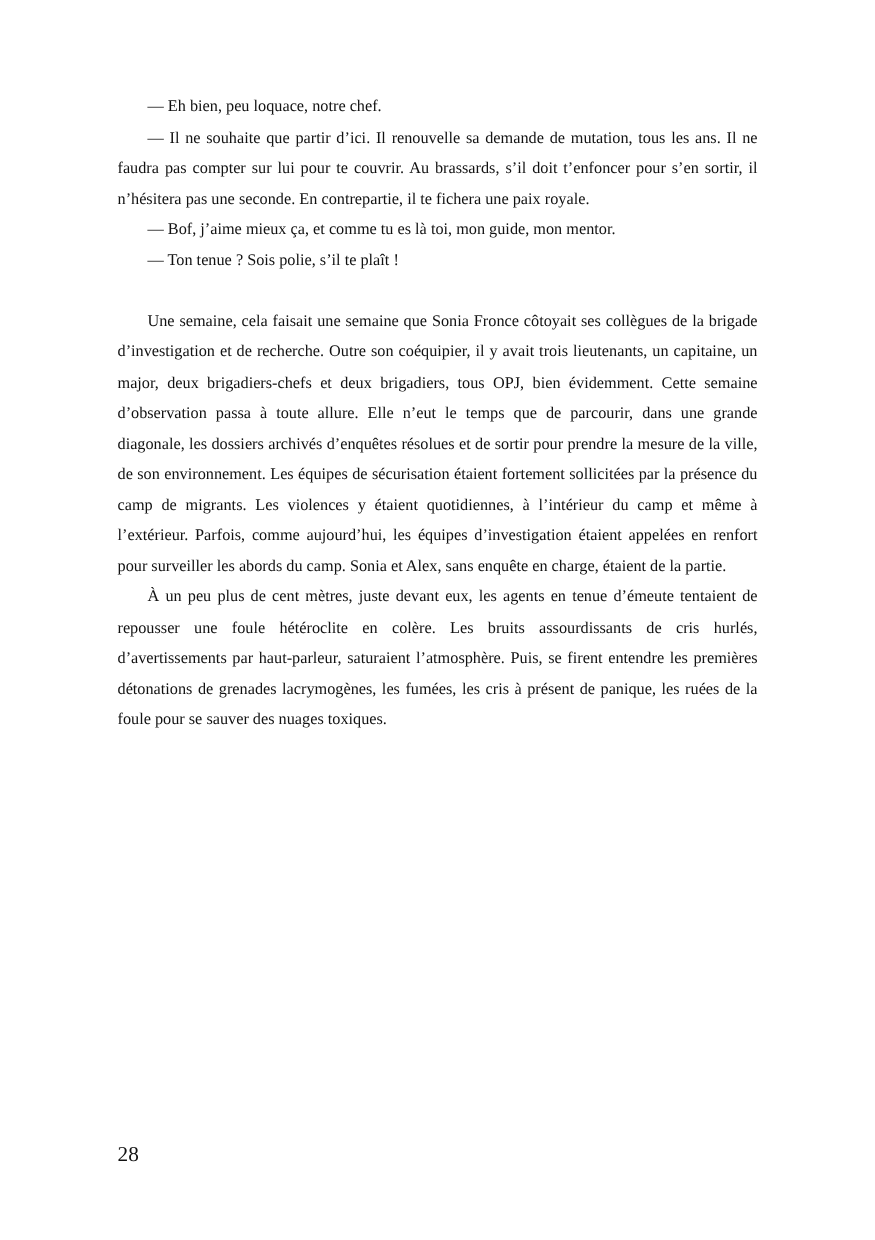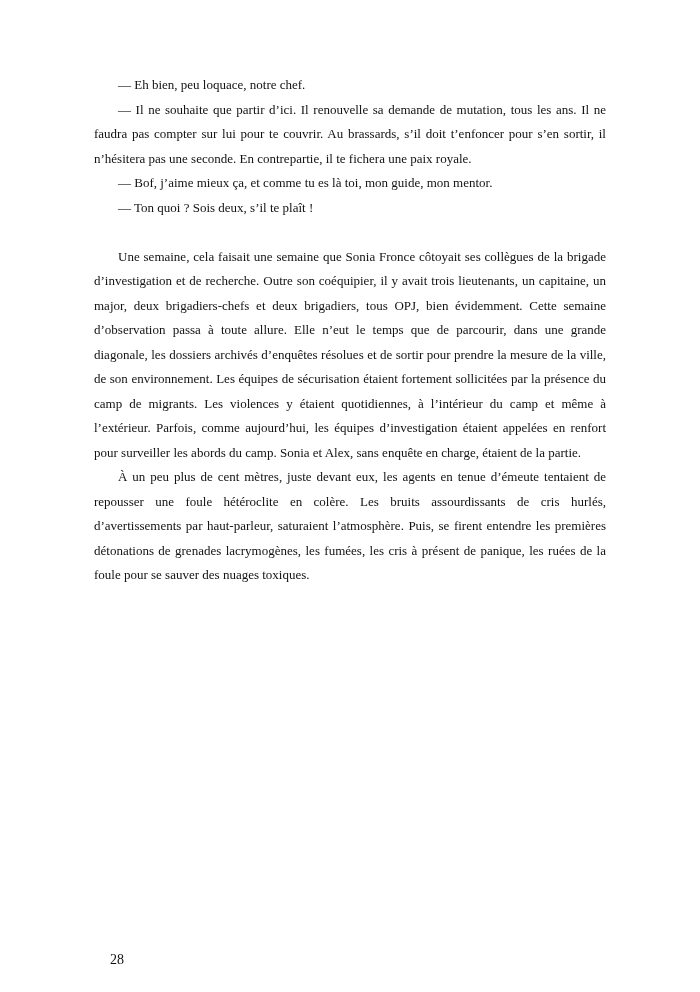--- a/index.html
+++ b/index.html
@@ -28,35 +28,34 @@
     text-align: justify;
     text-indent: 24px;
     hyphens: none;
   }
   .scene-break {
     height: 24.5px;
   }
   .page-number {
     position: absolute;
     left: 94px;
-    top: 950px;
-    font-size: 14px;
+    top: 914px;
+    font-size: 17px;
     line-height: 20px;
-    margin-left: 16px;
   }
 </style>
 </head>
 <body>
 
 <div class="page">
   <div>
     <p class="para">— Eh bien, peu loquace, notre chef.</p>
     <p class="para">— Il ne souhaite que partir d’ici. Il renouvelle sa demande de mutation, tous les ans. Il ne faudra pas compter sur lui pour te couvrir. Au brassards, s’il doit t’enfoncer pour s’en sortir, il n’hésitera pas une seconde. En contrepartie, il te fichera une paix royale.</p>
     <p class="para">— Bof, j’aime mieux ça, et comme tu es là toi, mon guide, mon mentor.</p>
-    <p class="para">— Ton quoi ? Sois deux, s’il te plaît !</p>
+    <p class="para">— Ton tenue ? Sois polie, s’il te plaît !</p>
   </div>
 
   <div class="scene-break"></div>
 
   <div>
     <p class="para">Une semaine, cela faisait une semaine que Sonia Fronce côtoyait ses collègues de la brigade d’investigation et de recherche. Outre son coéquipier, il y avait trois lieutenants, un capitaine, un major, deux brigadiers-chefs et deux brigadiers, tous OPJ, bien évidemment. Cette semaine d’observation passa à toute allure. Elle n’eut le temps que de parcourir, dans une grande diagonale, les dossiers archivés d’enquêtes résolues et de sortir pour prendre la mesure de la ville, de son environnement. Les équipes de sécurisation étaient fortement sollicitées par la présence du camp de migrants. Les violences y étaient quotidiennes, à l’intérieur du camp et même à l’extérieur. Parfois, comme aujourd’hui, les équipes d’investigation étaient appelées en renfort pour surveiller les abords du camp. Sonia et Alex, sans enquête en charge, étaient de la partie.</p>
     <p class="para">À un peu plus de cent mètres, juste devant eux, les agents en tenue d’émeute tentaient de repousser une foule hétéroclite en colère. Les bruits assourdissants de cris hurlés, d’avertissements par haut-parleur, saturaient l’atmosphère. Puis, se firent entendre les premières détonations de grenades lacrymogènes, les fumées, les cris à présent de panique, les ruées de la foule pour se sauver des nuages toxiques.</p>
   </div>
 </div>
 

